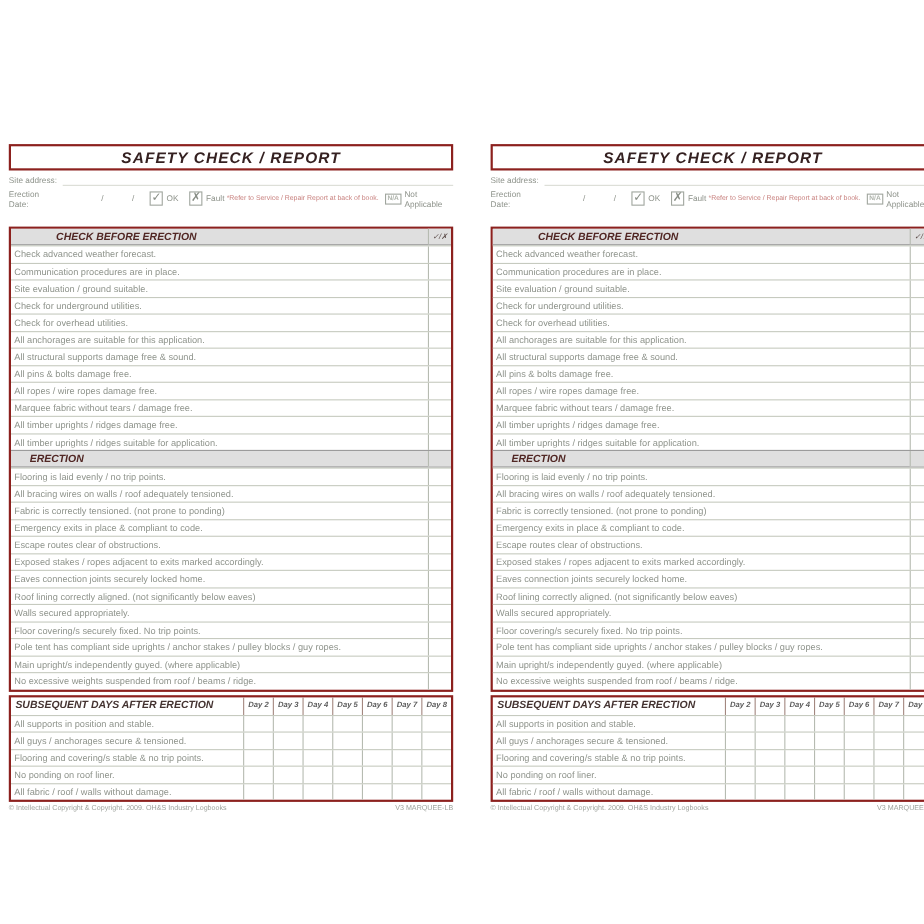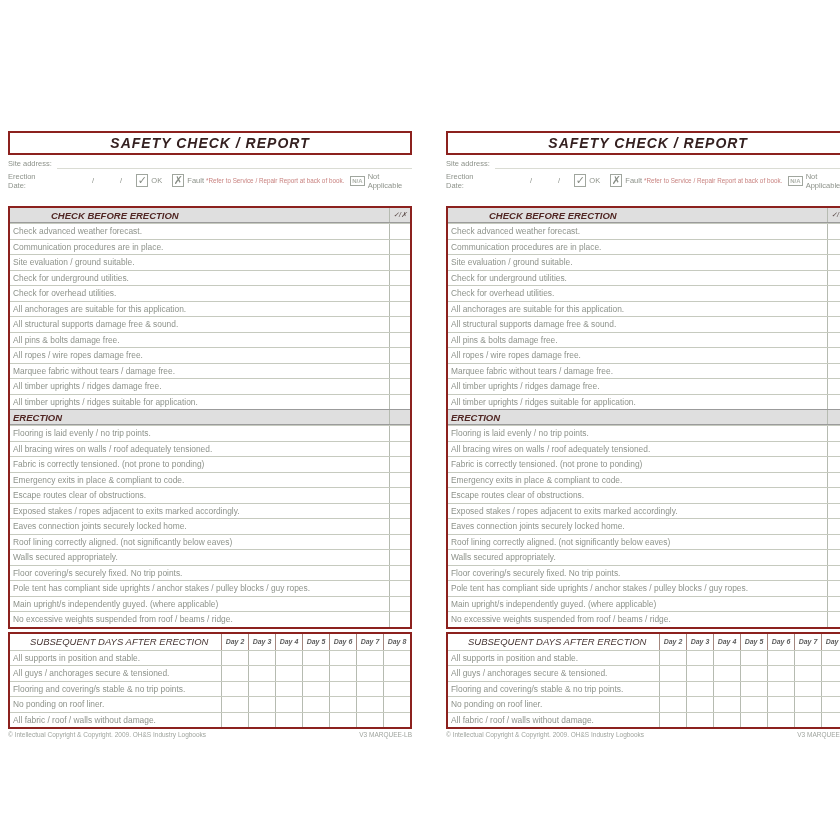--- a/index.html
+++ b/index.html
@@ -85,21 +85,21 @@
     height: 14px;
     align-items: center;
     border-top: 1px solid #9b9b9b !important;
     border-bottom: 1px solid #9b9b9b;
   }
   .sec-row:first-child { border-top: none !important; }
   .sec-title {
     flex: 1;
     font-weight: bold; font-style: italic;
     font-size: 9.5px; color: #512724;
-    padding-left: 3px;
+    padding-left: 17px;
     white-space: nowrap;
   }
   .sec-title.indent { padding-left: 41px; }
 
   .item-row { height: 14.5px; align-items: center; }
   .item-label {
     flex: 1;
     font-size: 8.4px; color: #8e938b;
     padding-left: 3px;
     white-space: nowrap; overflow: hidden;
@@ -112,23 +112,23 @@
   .tick-head {
     display: flex; align-items: center; justify-content: center;
     font-size: 7px; font-style: italic;
     color: #5a4a47; background: #dfdfdf;
   }
 
   
   .days-header-row { height: 16px; align-items: center; }
   .days-title {
     flex: 1;
-    font-weight: normal; font-style: italic;
+    font-weight: bold; font-style: italic;
     font-size: 9.5px; color: #453432;
-    padding-left: 20px;
+    padding-left: 4px;
     white-space: nowrap;
   }
   .day-head {
     width: 26px; align-self: stretch;
     border-left: 1px solid #a3877f;
     display: flex; align-items: center; justify-content: center;
     font-weight: bold; font-style: italic;
     font-size: 7px; color: #5c5c5c;
     white-space: nowrap;
   }

